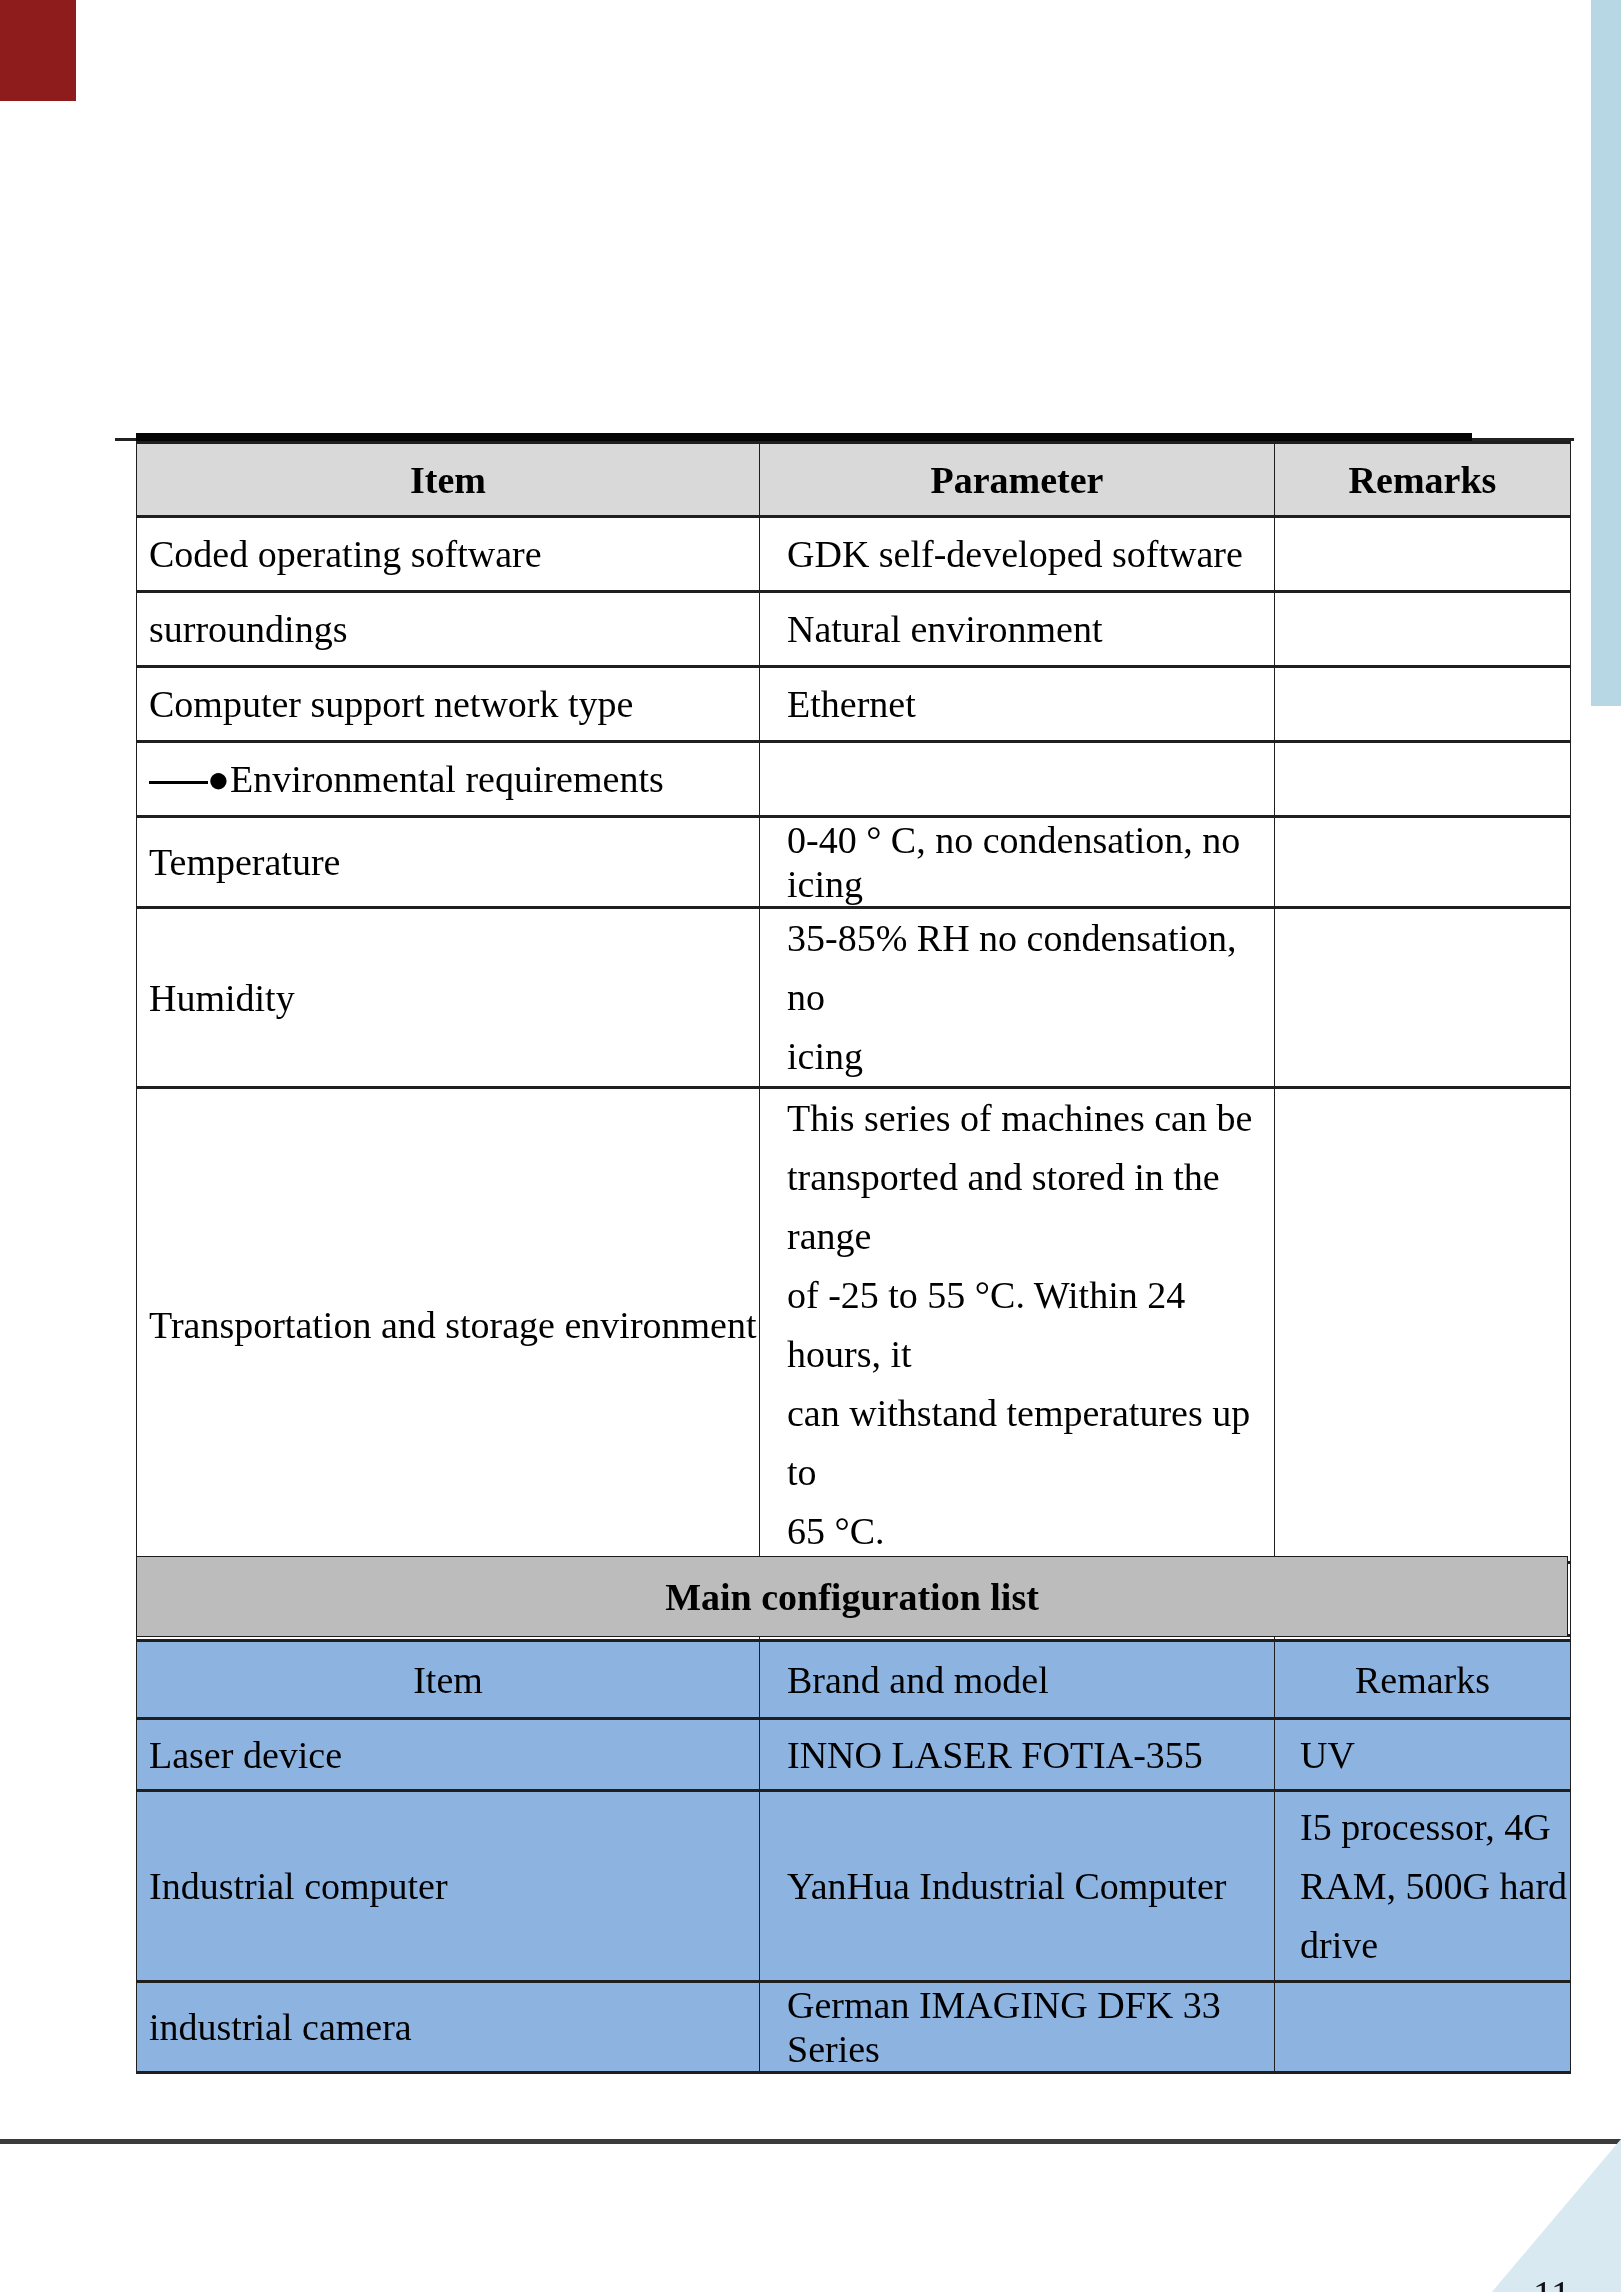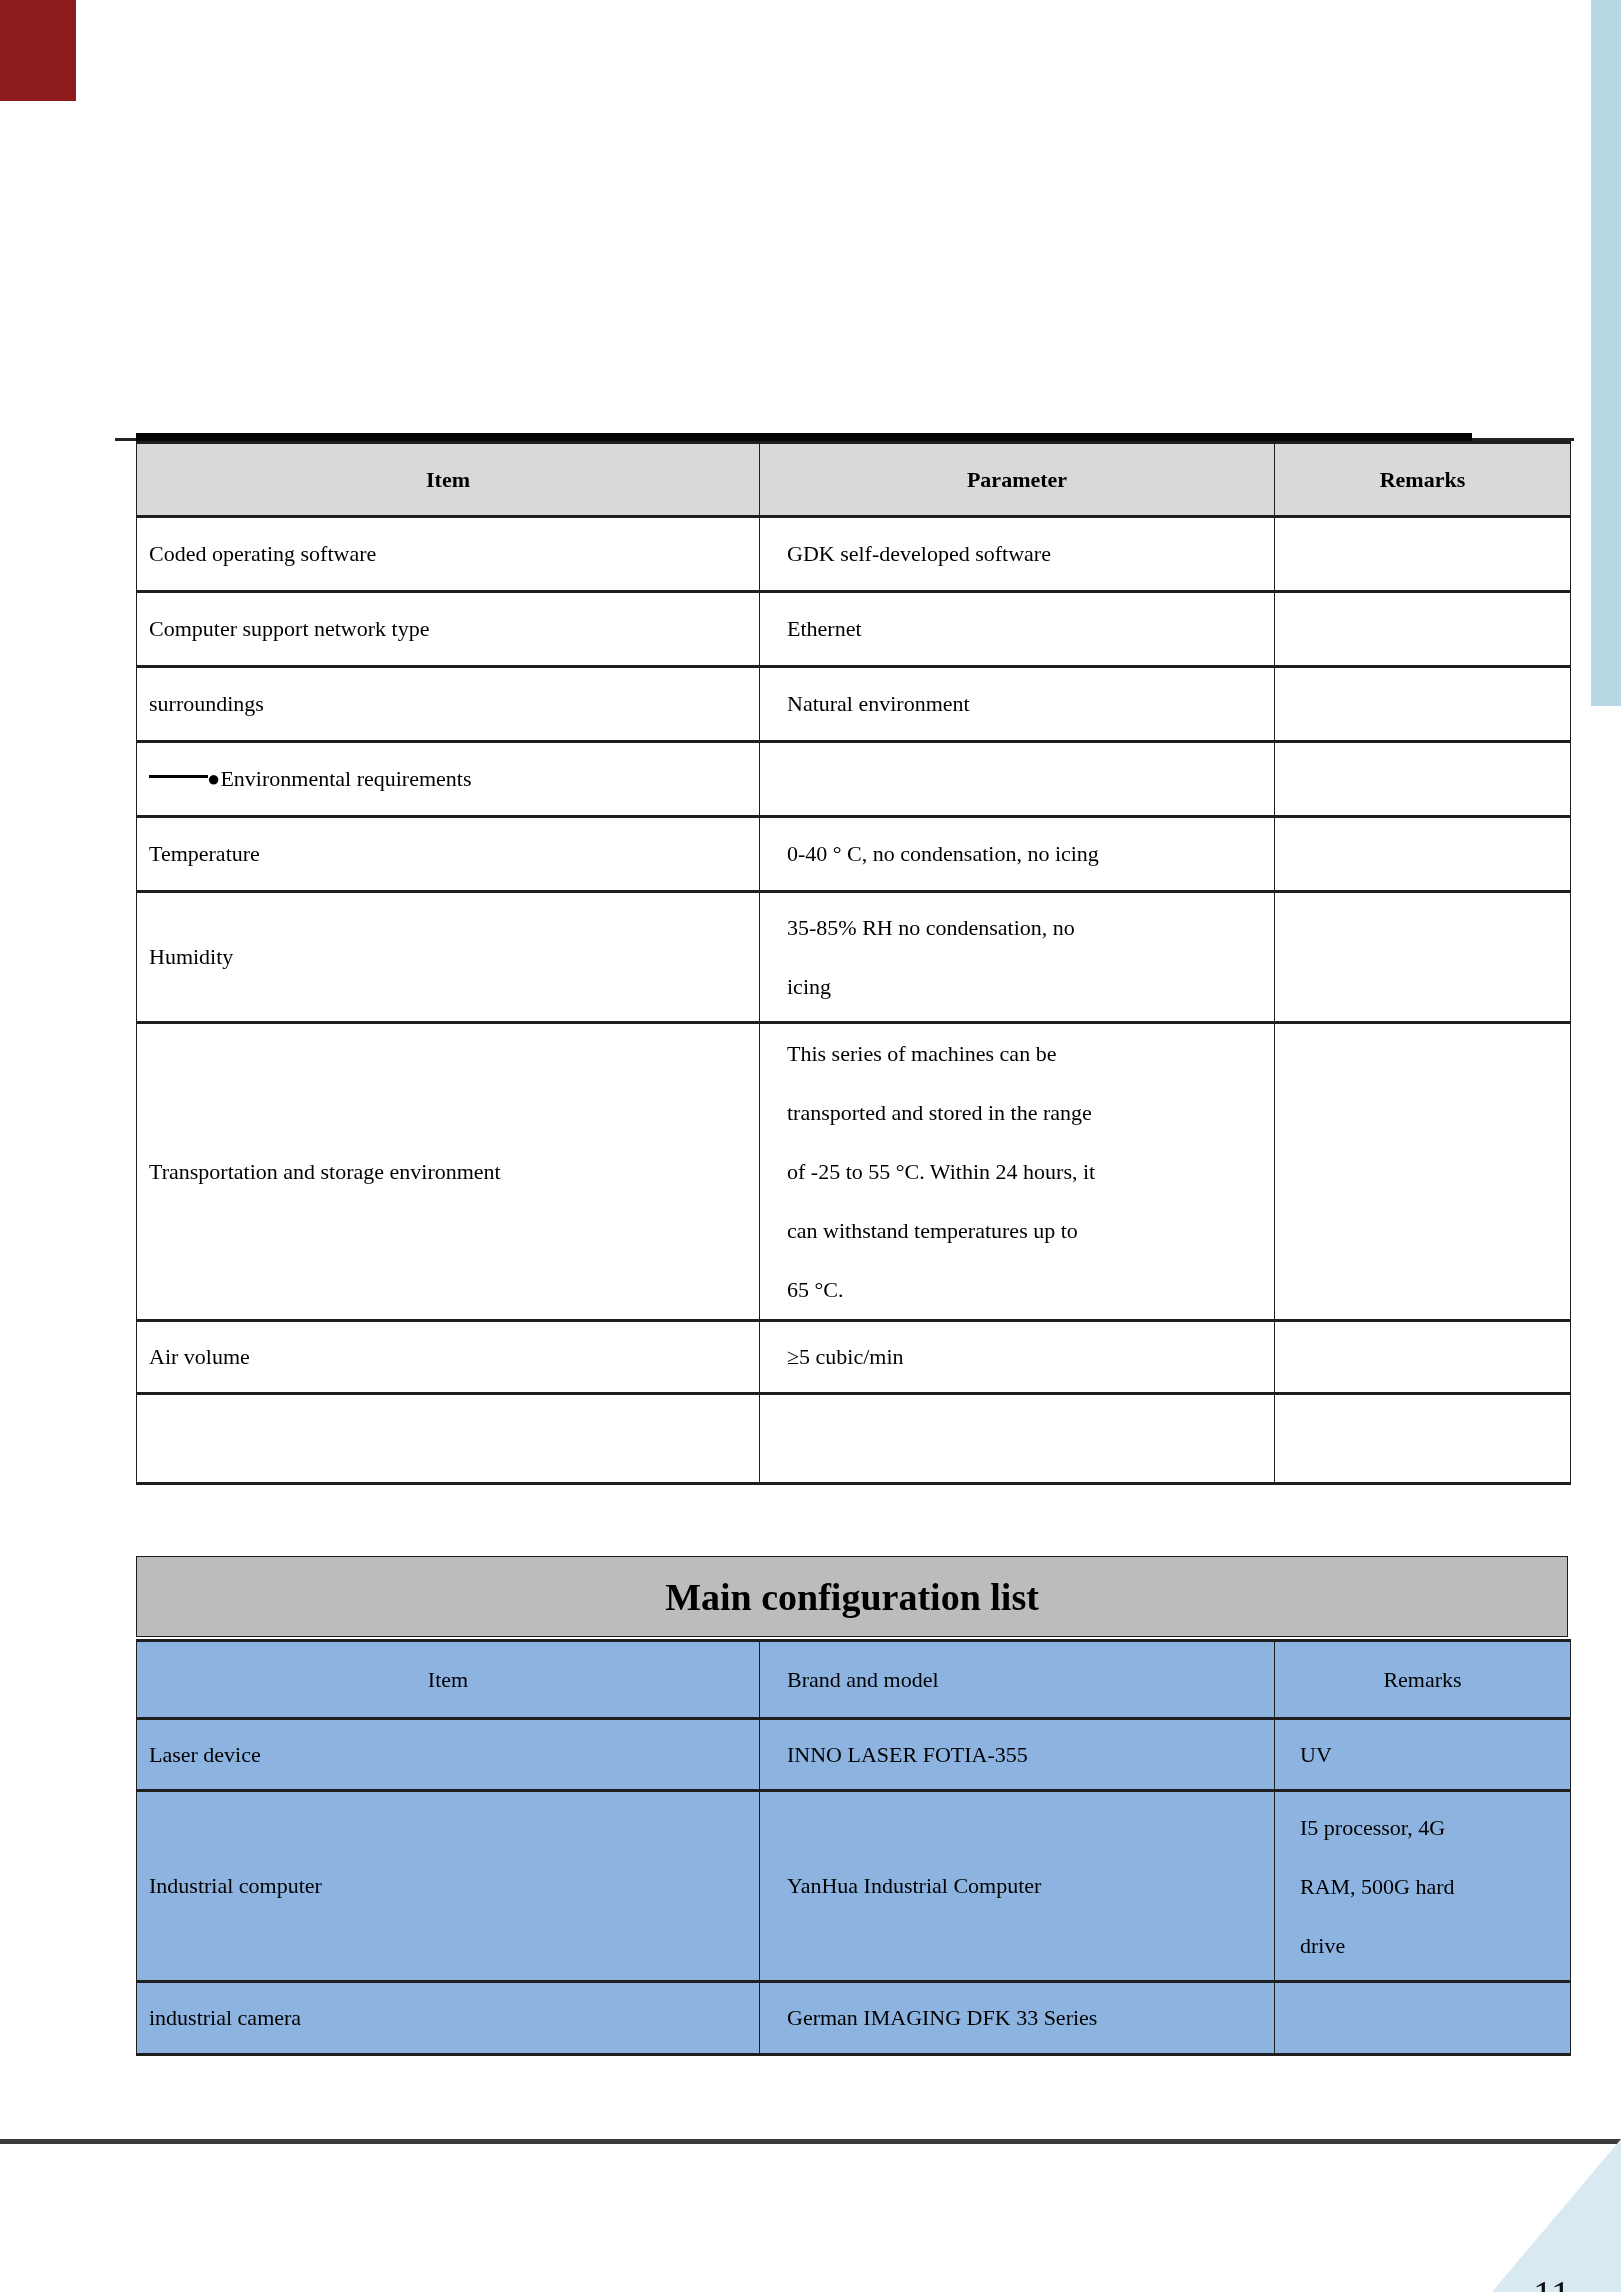--- a/index.html
+++ b/index.html
@@ -15,21 +15,21 @@
   #right-bar{left:1591px;top:0;width:30px;height:706px;background:#b7d7e5}
   #corner-triangle{right:0;bottom:0;width:0;height:0;
     border-bottom:154px solid #d8e9f1;border-left:130px solid transparent}
   #footer-rule{left:0;top:2139px;width:1621px;height:4.5px;background:#3b3b3b}
   #top-rule{left:115px;top:438px;width:1459px;height:2.7px;background:#222}
   #top-bar{left:136px;top:433px;width:1336px;height:9px;background:#040404}
   #page-number{left:1533px;top:2275px;font-size:39px;line-height:1;color:#101018}
 
   
   table{border-collapse:collapse;table-layout:fixed;position:absolute;left:136px;
-        width:1434px;font-size:22px}
+        width:1434px;font-size:38px}
   #spec-table{top:441px}
   #config-table{top:1639px}
   td,th{border:1.8px solid #1f1f1f;border-top-width:3.6px;border-bottom-width:3.6px;
         vertical-align:middle;padding:0;overflow:hidden;font-weight:normal;text-align:left}
   #spec-table .hdr th{background:#d9d9d9;font-weight:bold;text-align:center}
   #config-table td{background:#8db3e1}
   #config-table .hdr th{background:#8db3e1;text-align:center}
   #config-table .hdr th.cell-brand-hdr{text-align:left;padding-left:27px}
   .cell-item{padding-left:12px}
   .cell-param{padding-left:27px}
@@ -63,27 +63,27 @@
     <th>Item</th>
     <th>Parameter</th>
     <th>Remarks</th>
   </tr>
   <tr style="height:75px">
     <td class="cell-item">Coded operating software</td>
     <td class="cell-param">GDK self-developed software</td>
     <td class="cell-rem"></td>
   </tr>
   <tr style="height:75px">
-    <td class="cell-item">Computer support network type</td>
-    <td class="cell-param">Ethernet</td>
+    <td class="cell-item">surroundings</td>
+    <td class="cell-param">Natural environment</td>
     <td class="cell-rem"></td>
   </tr>
   <tr style="height:75px">
-    <td class="cell-item">surroundings</td>
-    <td class="cell-param">Natural environment</td>
+    <td class="cell-item">Computer support network type</td>
+    <td class="cell-param">Ethernet</td>
     <td class="cell-rem"></td>
   </tr>
   <tr style="height:75px">
     <td class="cell-item"><span class="leader"></span><span>●Environmental requirements</span></td>
     <td class="cell-param"></td>
     <td class="cell-rem"></td>
   </tr>
   <tr style="height:75px">
     <td class="cell-item">Temperature</td>
     <td class="cell-param">0-40 ° C, no condensation, no icing</td>

